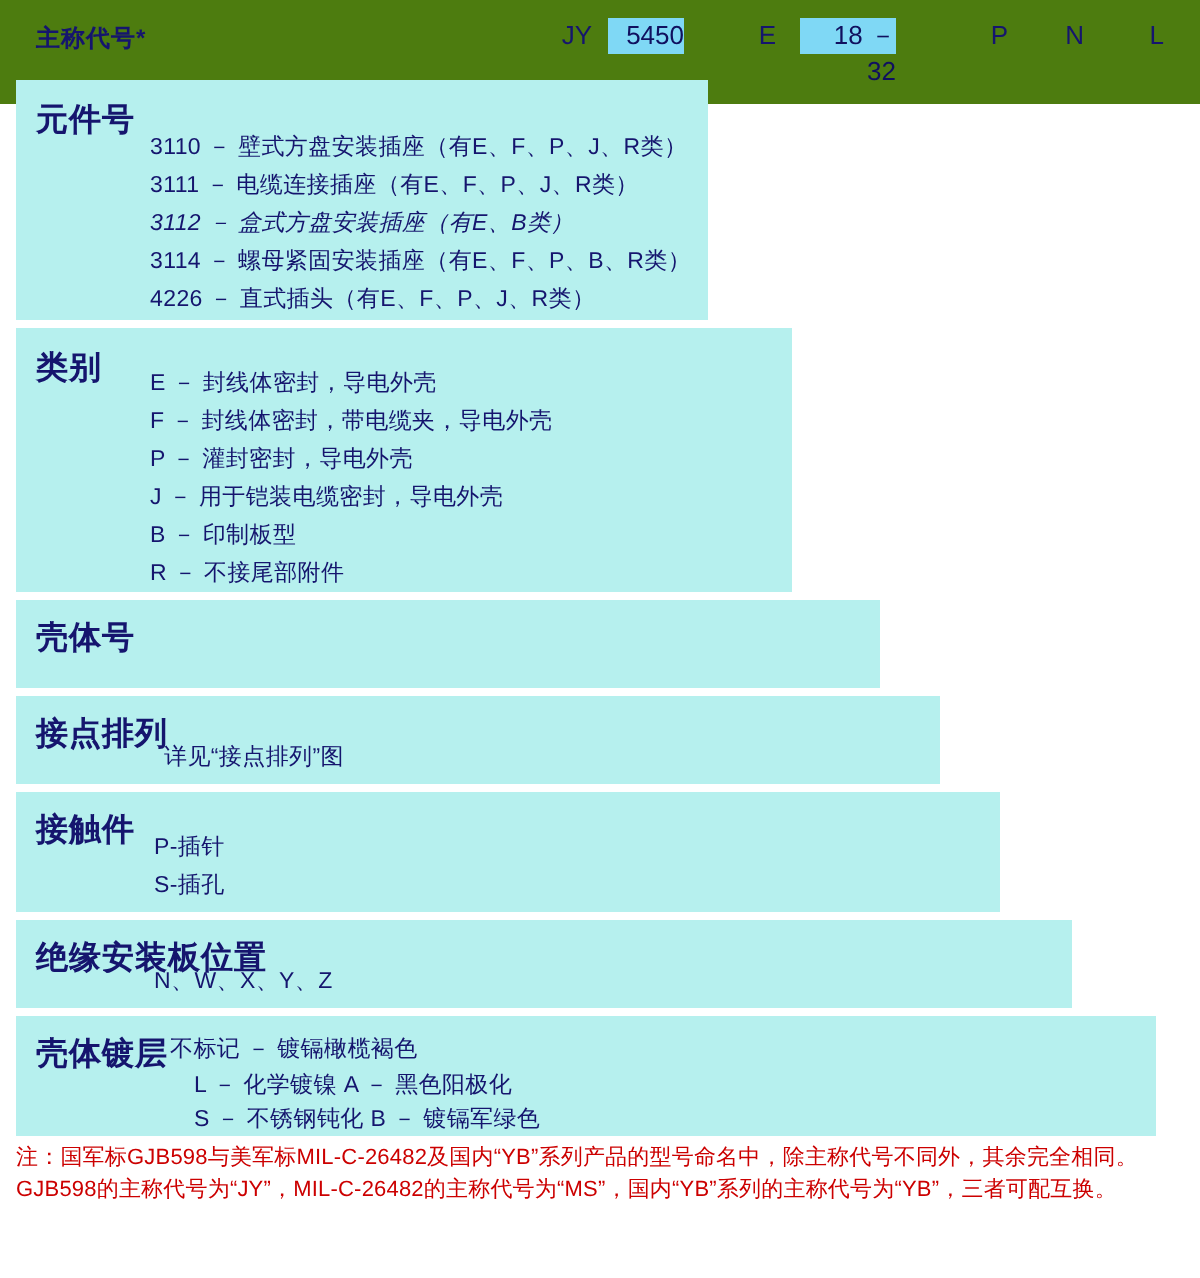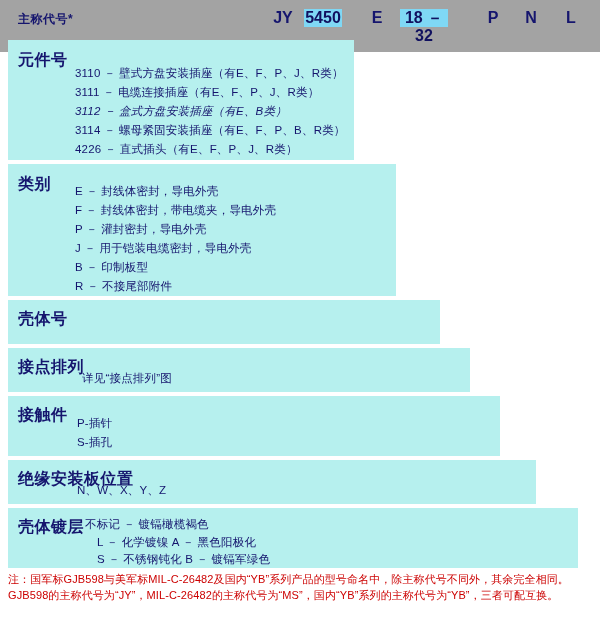--- a/index.html
+++ b/index.html
@@ -28,38 +28,38 @@
     box-sizing: border-box;
   }
 
   
   .code-row {
     position: absolute;
     left: 0;
     top: 0;
     width: 600px;
     height: 52px;
-    background: #a3a3a3;
+    background: #4d7c0f;
   }
   .code-title {
     position: absolute;
     left: 18px;
     top: 11px;
     font-size: 12px;
     font-weight: bold;
     color: #15156e;
     letter-spacing: 0.5px;
   }
   .code-cell {
     position: absolute;
     top: 9px;
-    font-size: 16px;
-    font-weight: bold;
+    font-size: 13px;
+    font-weight: normal;
     color: #15156e;
-    text-align: center;
+    text-align: right;
   }
   .code-cell.blue {
     background: #7fd8f5;
     color: #10105f;
   }
   .cell-jy   { left: 270px; width: 26px; height: 18px; line-height: 18px; }
   .cell-3110 { left: 304px; width: 38px; height: 18px; line-height: 18px; background: #6ed2f2; }
   .cell-e    { left: 366px; width: 22px; height: 18px; line-height: 18px; }
   .cell-1832 { left: 400px; width: 48px; height: 18px; line-height: 18px; background: #6ed2f2; }
   .cell-p    { left: 482px; width: 22px; height: 18px; line-height: 18px; }

